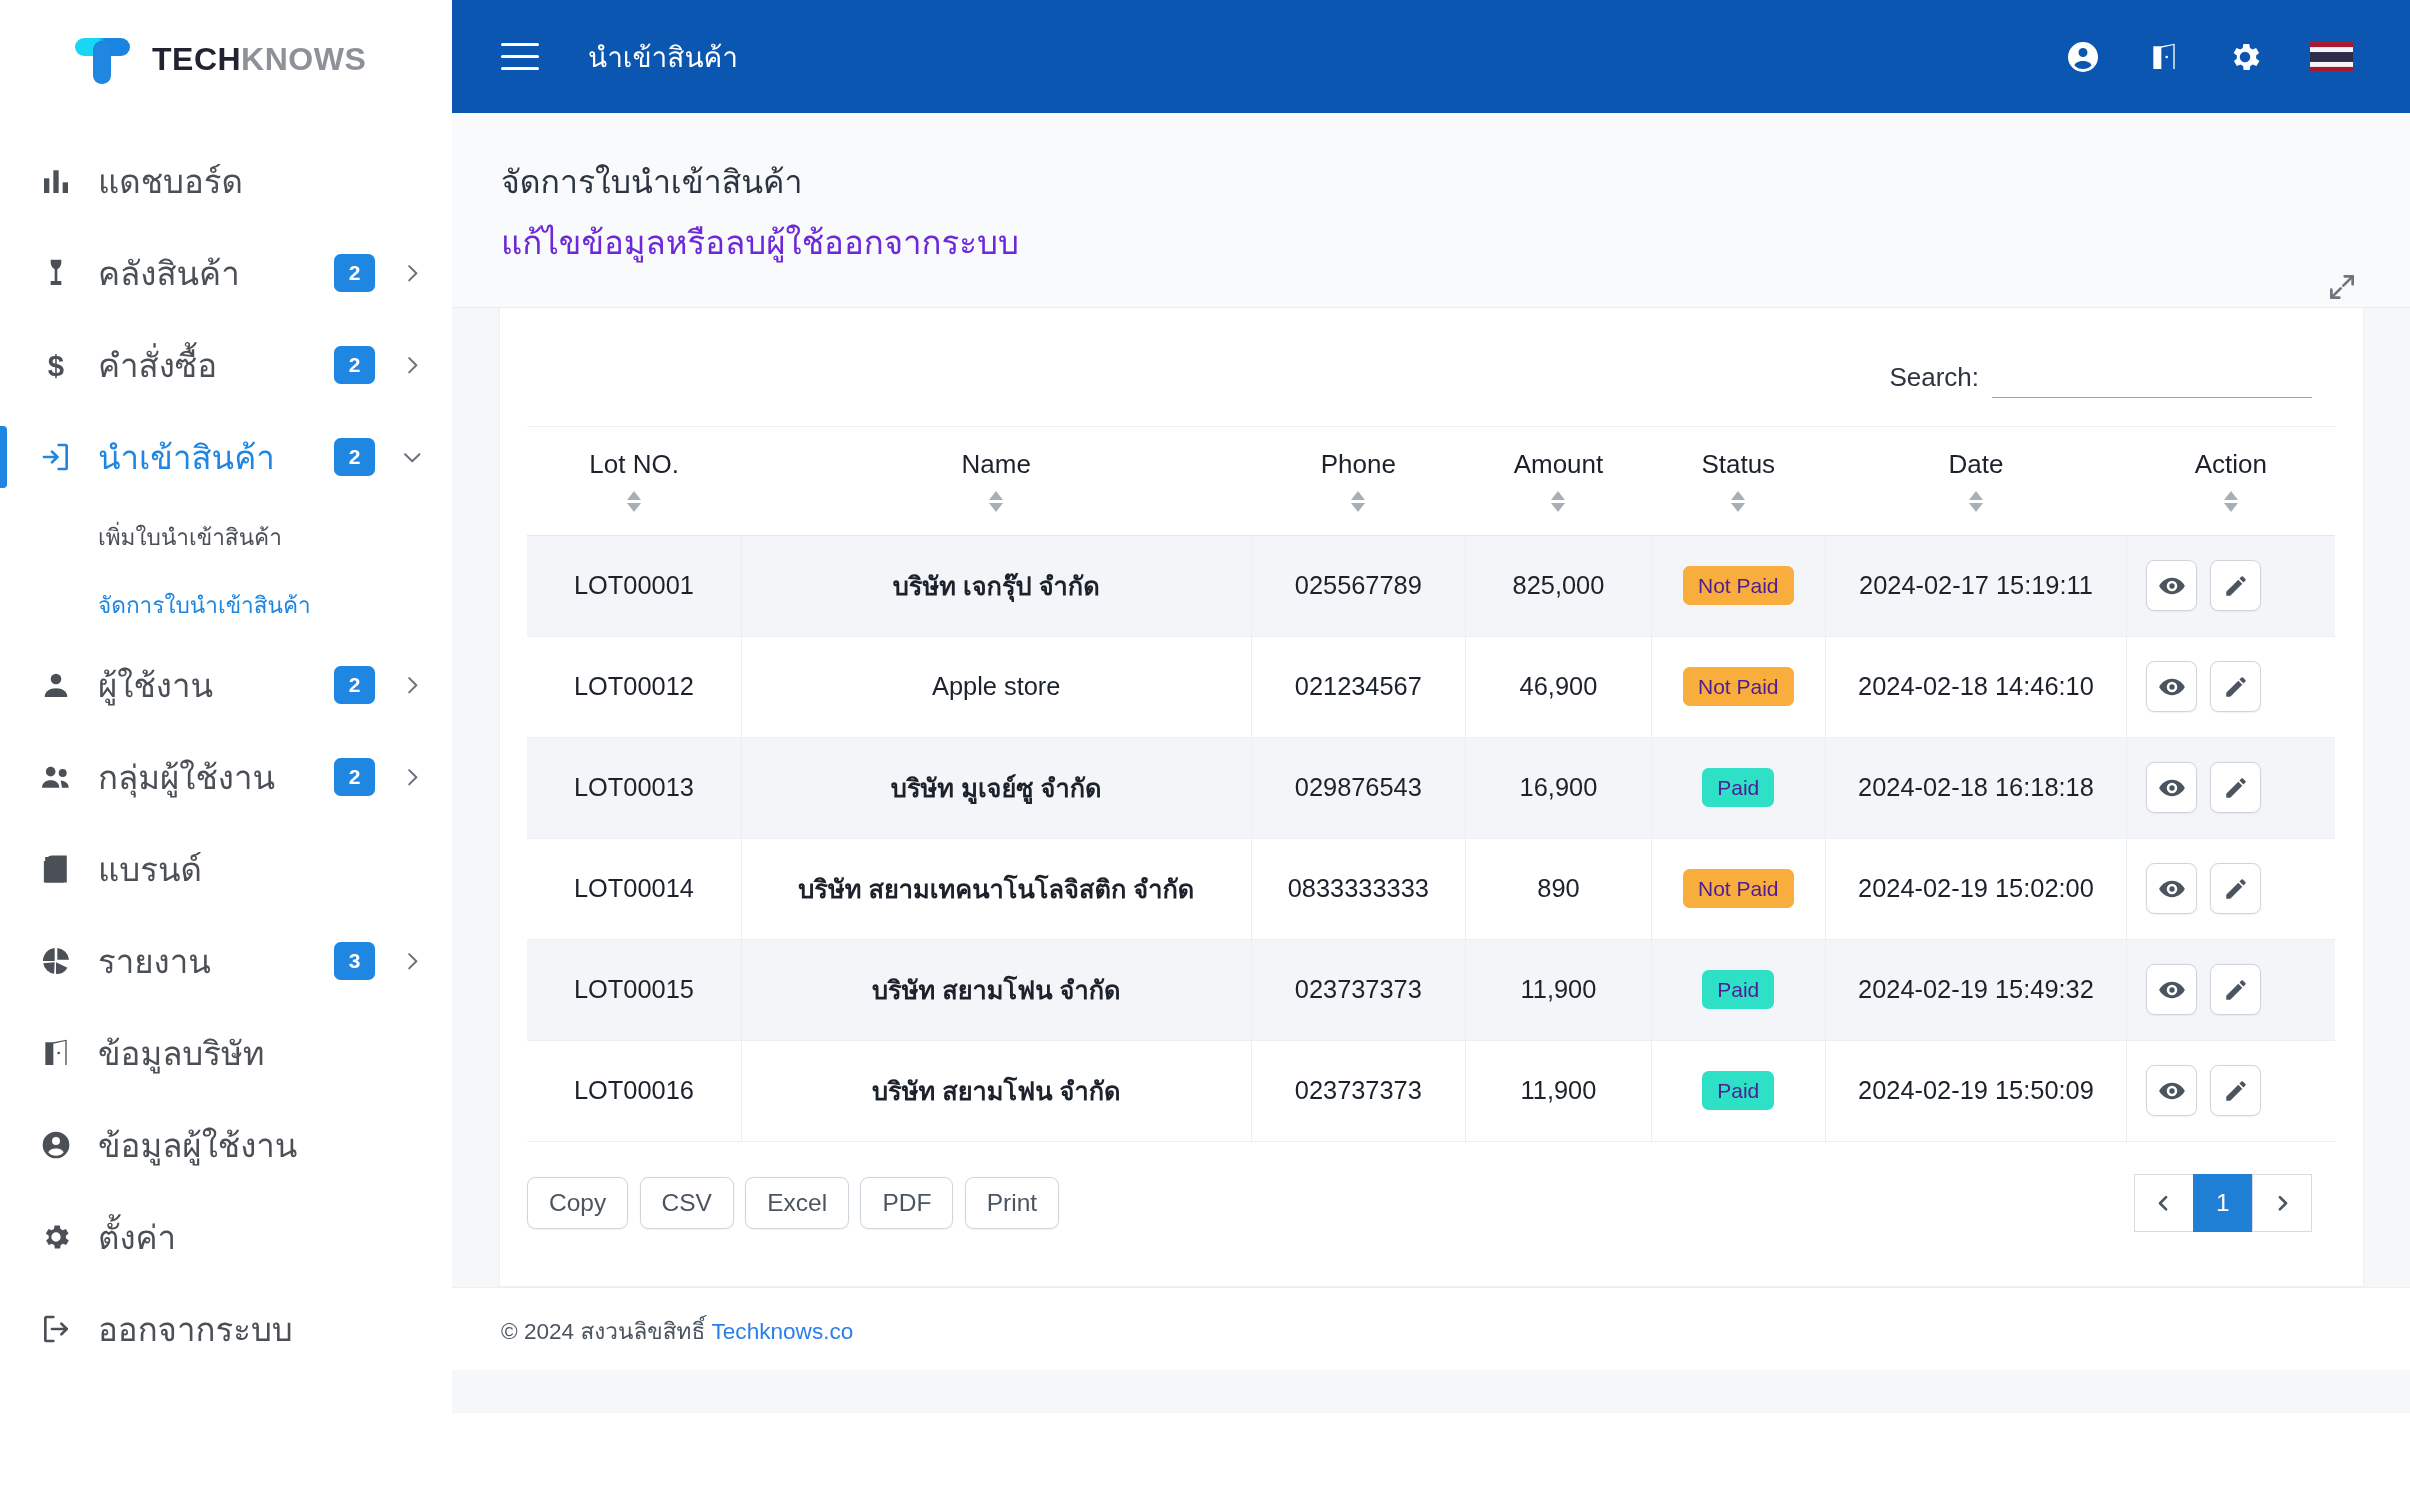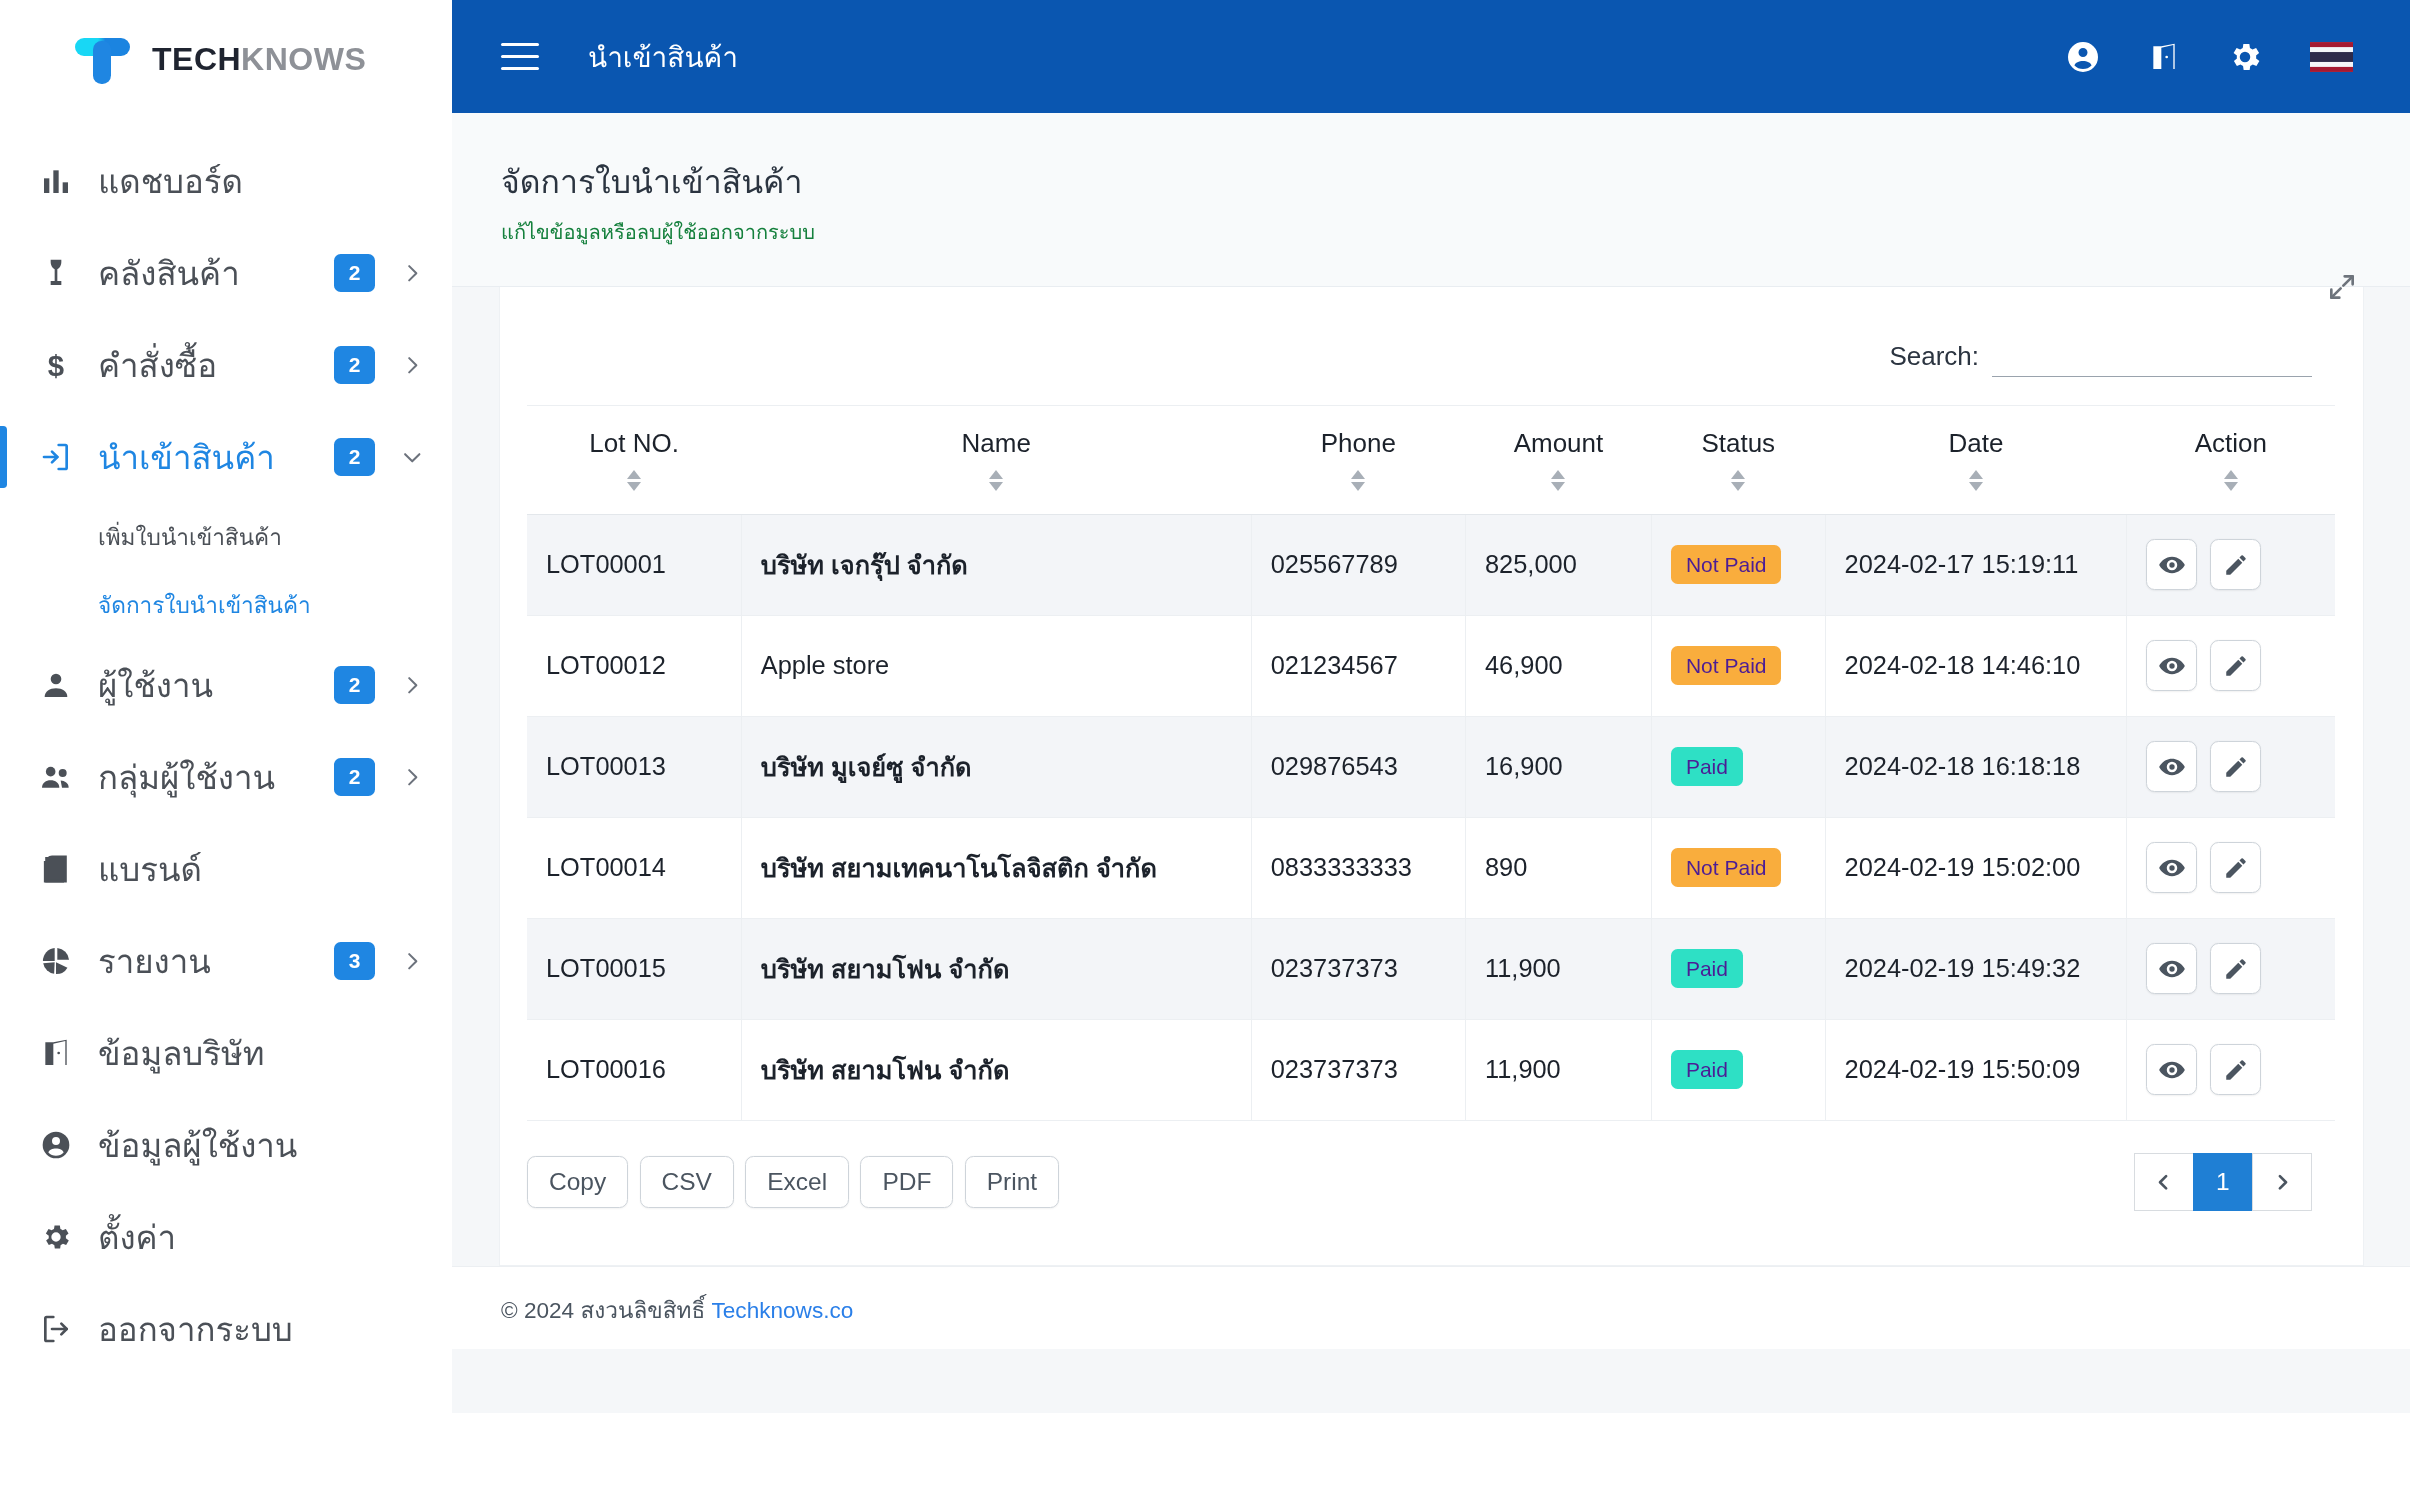--- a/index.html
+++ b/index.html
@@ -80,21 +80,21 @@
   .topbar-icons { display: flex; align-items: center; gap: 47px; color: #fff; }
   .topbar-icons .ti { cursor: pointer; display: flex; align-items: center; }
   .flag { width: 43px; height: 30px; background: #fff; cursor: pointer; display: block; }
 
   .content { flex: 1 1 auto; padding: 0; position: relative; overflow: hidden; }
   .card-head {
     background: #f8fafb; margin: 0 0 0 0; padding: 43px 49px 38px 49px;
     position: relative; border-bottom: 0.9px solid #e9edf1;
   }
   .page-title { font-size: 32px; color: #2b3440; font-weight: 400; }
-  .page-sub { font-size: 20px; color: #15803d; margin-top: 9.4px; }
+  .page-sub { font-size: 33px; color: #6d28d9; margin-top: 9.4px; }
   .expand-ico { position: absolute; right: 53px; top: 158px; color: #6e747c; cursor: pointer; }
 
   .card {
     background: #fff; margin: 0 47px; border: 0.9px solid #eef1f4; border-top: none;
     padding: 0 0 32px 0; min-height: 979px;
   }
   .search-row { display: flex; justify-content: flex-end; align-items: center; padding: 49px 51px 28px 0; }
   .search-label { font-size: 26px; color: #2b3440; margin-right: 13px; }
   .search-input {
     width: 320px; border: none; border-bottom: 1.9px solid #9aa3ad; background: transparent;
@@ -108,21 +108,21 @@
     white-space: nowrap;
   }
   .th-in { display: flex; align-items: center; gap: 11.3px; flex-direction: column; }
   .sort { display: inline-flex; flex-direction: column; gap: 2.8px; }
   .sort i { width: 0; height: 0; border-left: 7.5px solid transparent; border-right: 7.5px solid transparent; display: block; }
   .sort i.up { border-bottom: 9.4px solid #a8afb7; }
   .sort i.dn { border-top: 9.4px solid #a8afb7; }
 
   table.dt td {
     font-size: 25.4px; color: #1c222b; padding: 24.5px 19px; vertical-align: middle;
-    border-right: 0.9px solid #eceff2; border-bottom: 0.9px solid #eceff2;
+    border-right: 0.9px solid #eceff2; border-bottom: 0.9px solid #eceff2; text-align: center;
   }
   table.dt td:last-child { border-right: none; }
   table.dt tr.odd td { background: #f3f5f8; }
   td.name.th-bold { font-weight: 700; }
   .pill {
     display: inline-block; border-radius: 6.6px; color: #4c1d95; font-size: 21px;
     padding: 7.5px 15px; font-weight: 400; white-space: nowrap;
   }
   .pill.notpaid { background: #f9ad3d; }
   .pill.paid { background: #2ee0c5; }

